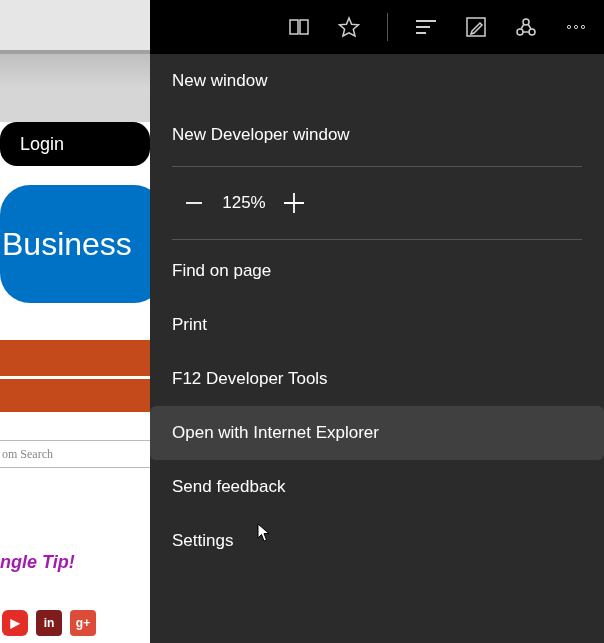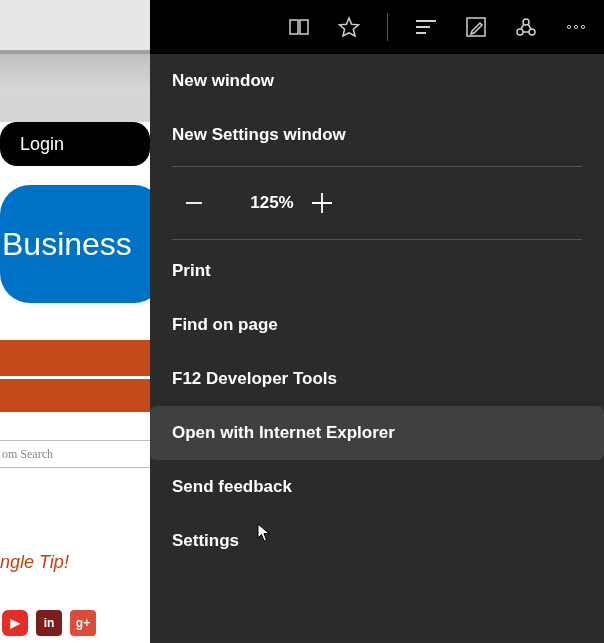--- a/index.html
+++ b/index.html
@@ -12,21 +12,21 @@
   }
   .bg { position: absolute; inset: 0; }
   .bg .topgray   { position:absolute; left:0; top:0;   width:150px; height:54px;  background:#e6e6e6; border-bottom:4px solid #a0a0a0;}
   .bg .gray2     { position:absolute; left:0; top:54px;width:150px; height:36px;  background:linear-gradient(#bfbfbf,#d7d7d7);}
   .bg .gray3     { position:absolute; left:0; top:90px;width:150px; height:32px;  background:#d6d6d6;}
   .bg .blackbar  { position:absolute; left:0; top:122px;width:150px;height:44px;  background:#000; color:#fff; display:flex; align-items:center; padding-left:20px; font-size:18px;border-radius:17px;}
   .bg .bluebar   { position:absolute; left:0; top:185px;width:164px;height:118px; background:#0072c6; color:#fff; display:flex; align-items:center; font-size:32px; font-weight:300; padding-left:2px; overflow:hidden;border-radius:30px;}
   .bg .orange1   { position:absolute; left:0; top:340px;width:150px;height:36px;  background:#c44a1c;}
   .bg .orange2   { position:absolute; left:0; top:376px;width:150px;height:36px;  background:#c44a1c; border-top:3px solid #fff;}
   .bg .searchbox { position:absolute; left:0; top:440px;width:150px;height:28px;  background:#fff; border-top:1px solid #bbb; border-bottom:1px solid #bbb; font-size:12px; color:#888; display:flex; align-items:center; padding-left:2px;font-family:Liberation Serif, serif;}
-  .bg .tip       { position:absolute; left:0; top:552px;width:150px; color:#c2410c; font-weight:normal; font-style:italic; font-size:18px;}
+  .bg .tip       { position:absolute; left:0; top:552px;width:150px; color:#a21caf; font-weight:bold; font-style:italic; font-size:18px;}
   .bg .social    { position:absolute; left:0; top:610px; display:flex; gap:8px; padding-left:2px;}
   .sicon { width:26px; height:26px; border-radius:4px; display:flex; align-items:center; justify-content:center; color:#fff; font-size:12px; font-weight:bold; }
   .sicon.yt { background:#e52d27; border-radius:6px; }
   .sicon.li { background:#7f1d1d; }
   .sicon.gp { background:#dd4b39; }
 
   
   .toolbar {
     position:absolute; left:150px; right:0; top:0; height:54px;
     background:#000;
@@ -36,34 +36,34 @@
   .toolbar .tb-icon { width:28px; height:28px; display:flex; align-items:center; justify-content:center; color:#cfcfcf; }
   .toolbar .divider { width:1px; height:28px; background:#555; margin:0 2px;}
   .toolbar svg { stroke:#cfcfcf; fill:none; }
 
   
   .menu {
     position:absolute; left:150px; right:0; top:54px; bottom:0;
     background:#2b2b2b;
     color:#fff;
     font-size:17px;
-    font-weight:700;
+    font-weight:400;
     overflow:hidden;
   }
   .menu-item {
     padding: 17px 22px;
   }
   .menu-item.hover { background:#404040;border-radius:6px; }
   .menu-sep { height:1px; background:#555; margin:4px 22px;}
   .zoom-row {
     display:flex; align-items:center; padding:14px 12px 14px 22px;
   }
   .zoom-row .zlabel { flex:1; }
   .zoom-row .zbtn { width:44px; height:36px; display:flex; align-items:center; justify-content:center; }
-  .zoom-row .zval { width:56px; text-align:center; font-size:17px;margin-left:28px; }
+  .zoom-row .zval { width:56px; text-align:center; font-size:17px; }
   .zoom-row svg { stroke:#fff; }
 
   .cursor {
     position:absolute;
     left:257px; top:523px;
     width:14px; height:20px;
     pointer-events:none;
   }
 </style>
 </head>
@@ -121,38 +121,38 @@
     <svg width="24" height="24" viewBox="0 0 24 24" fill="#cfcfcf" stroke="none">
         <circle cx="5" cy="12" r="1.6"></circle>
         <circle cx="12" cy="12" r="1.6"></circle>
         <circle cx="19" cy="12" r="1.6"></circle>
       </svg>
   </div>
 </div>
 
 <div class="menu">
   <div class="menu-item">New window</div>
-  <div class="menu-item">New Settings window</div>
+  <div class="menu-item">New Developer window</div>
   <div class="menu-sep"></div>
   <div class="zoom-row">
     <span class="zbtn">
       <svg width="22" height="22" viewBox="0 0 22 22" stroke-width="1.8">
           <path d="M3 11 h16"></path>
         </svg>
     </span>
     <span class="zval">125%</span>
     <span class="zbtn">
       <svg width="26" height="26" viewBox="0 0 26 26" stroke-width="1.8">
           <path d="M3 13 h20 M13 3 v20"></path>
         </svg>
     </span>
   </div>
   <div class="menu-sep"></div>
+  <div class="menu-item">Find on page</div>
   <div class="menu-item">Print</div>
-  <div class="menu-item">Find on page</div>
   <div class="menu-item">F12 Developer Tools</div>
   <div class="menu-item hover">Open with Internet Explorer</div>
   <div class="menu-item">Send feedback</div>
   <div class="menu-item">Settings</div>
 </div>
 
 <svg class="cursor" viewBox="0 0 14 20">
   <path d="M1 1 L1 15 L4.5 11.5 L7 18 L9.5 17 L7 10.5 L12 10.5 Z" fill="#fff" stroke="#000" stroke-width="1"></path>
 </svg>
 

